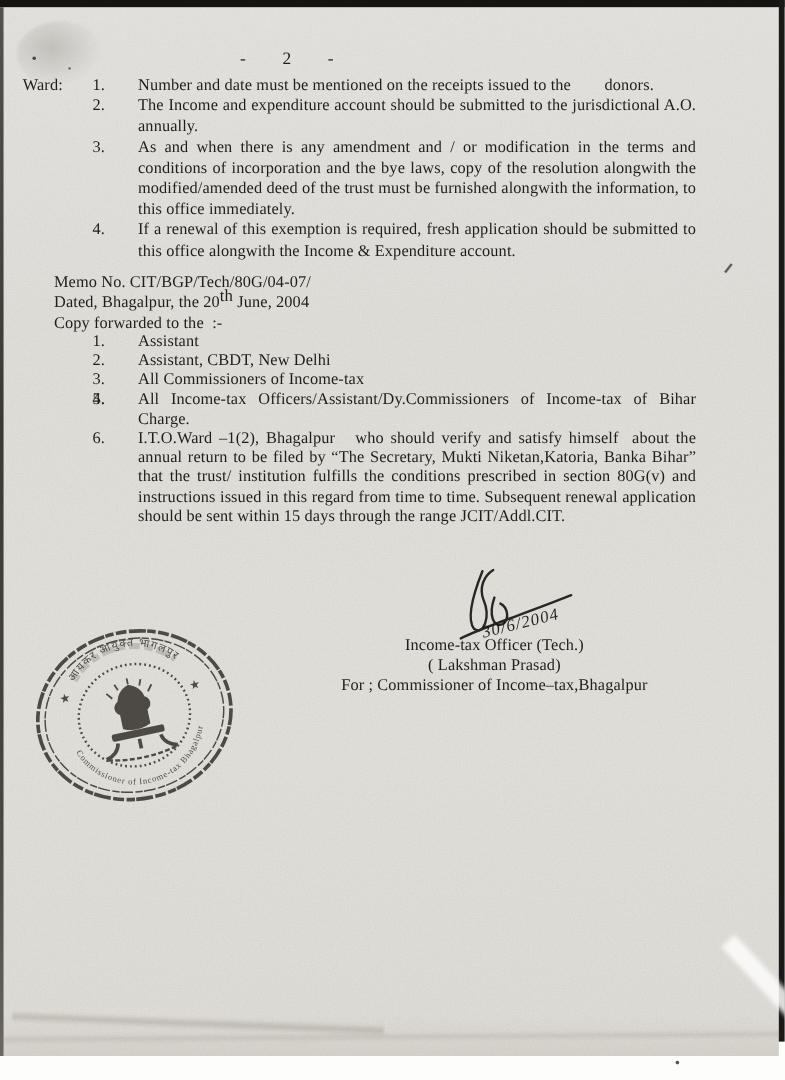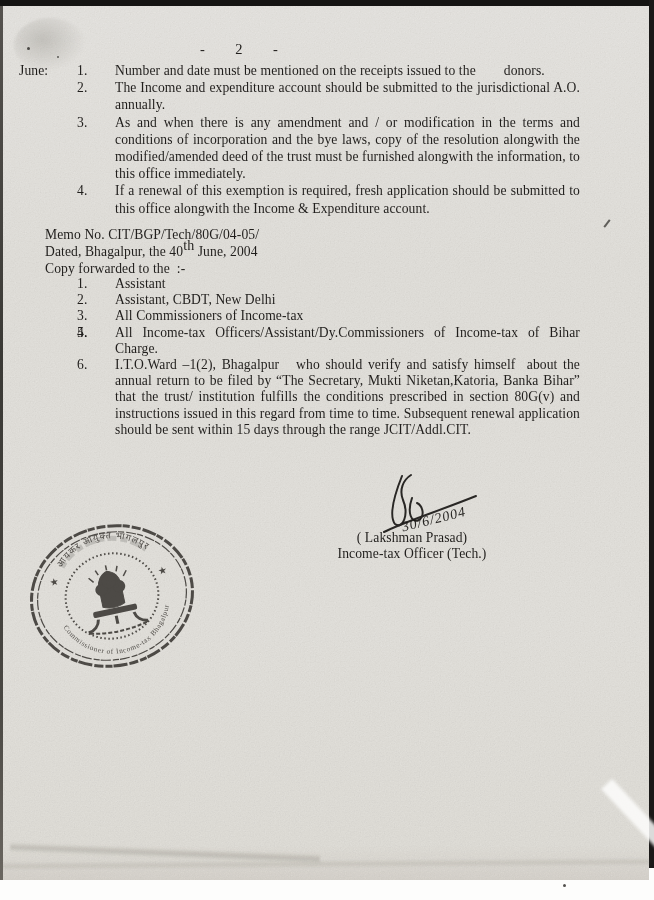--- a/index.html
+++ b/index.html
@@ -79,43 +79,43 @@
 <div class="speck"></div>
 
 <div class="content">
 
   <div class="pageno">
     <span>-</span>
     <span>2</span>
     <span>-</span>
   </div>
 
-  <div class="note-label">June:</div>
+  <div class="note-label">Ward:</div>
   <div class="note-list">
     <div class="item">
       <span class="num">1.</span>
       <span>Number and date must be mentioned on the receipts issued to the&nbsp;&nbsp;&nbsp;&nbsp;&nbsp;&nbsp;&nbsp;&nbsp;donors.</span>
     </div>
     <div class="item">
       <span class="num">2.</span>
       <span>The Income and expenditure account should be submitted to the jurisdictional A.O. annually.</span>
     </div>
     <div class="item">
       <span class="num">3.</span>
       <span>As and when there is any amendment and / or modification in the terms and conditions of incorporation and the bye laws, copy of the resolution alongwith the modified/amended deed of the trust must be furnished alongwith the information, to this office immediately.</span>
     </div>
     <div class="item">
       <span class="num">4.</span>
       <span>If a renewal of this exemption is required, fresh application should be submitted to this office alongwith the Income &amp; Expenditure account.</span>
     </div>
   </div>
 
   <div class="memo">
-    <div>Memo No. CIT/BGP/Tech/80G/04-05/</div>
-    <div><span>Dated, Bhagalpur, the 40</span><sup>th</sup><span>&nbsp;June, 2004</span></div>
+    <div>Memo No. CIT/BGP/Tech/80G/04-07/</div>
+    <div><span>Dated, Bhagalpur, the 20</span><sup>th</sup><span>&nbsp;June, 2004</span></div>
     <div>Copy forwarded to the&nbsp; :-</div>
   </div>
 
   <div class="copy-list">
     <div class="item">
       <span class="num">1.</span>
       <span>Assistant</span>
     </div>
     <div class="item">
       <span class="num">2.</span>
@@ -141,22 +141,23 @@
   <svg class="sig-script" width="130" height="82" viewBox="0 0 130 82">
     <g stroke="#161412" stroke-width="2" fill="none" stroke-linecap="round" opacity=".9">
       <path d="M30,6 C22,26 17,46 23,54 C31,60 37,44 31,30 C27,20 31,10 39,5"></path>
       <path d="M40,28 C35,42 39,54 47,50 C53,46 51,36 45,33"></path>
       <path d="M12,62 C32,52 64,42 104,26"></path>
     </g>
     <text x="28" y="54" transform="rotate(-14 60 46)" font-size="14" font-style="italic" letter-spacing="1" fill="#161412" opacity=".92">30/6/2004</text>
   </svg>
 
   <div class="sig-block">
+    <div>Income-tax Officer (Tech.)</div>
     <div>( Lakshman Prasad)</div>
-    <div>Income-tax Officer (Tech.)</div>
+    <div>For ; Commissioner of Income–tax,Bhagalpur</div>
   </div>
 
   <svg class="stamp" width="172" height="152" viewBox="0 0 170 150">
     <g transform="rotate(-12 85 75)" stroke="#34312d" fill="none">
       <ellipse cx="85" cy="75" rx="80" ry="69" stroke-width="3" stroke-dasharray="9 2 14 1 7 2"></ellipse>
       <ellipse cx="85" cy="75" rx="74" ry="63" stroke-width="1.2" stroke-dasharray="6 2 10 1"></ellipse>
       <ellipse cx="85" cy="75" rx="46" ry="42" stroke-width="2" stroke-dasharray="1.5 2.5"></ellipse>
 
       <defs>
         <path id="topArc" d="M42.6,36.9 A57,57 0 0 1 127.4,36.9"></path>

